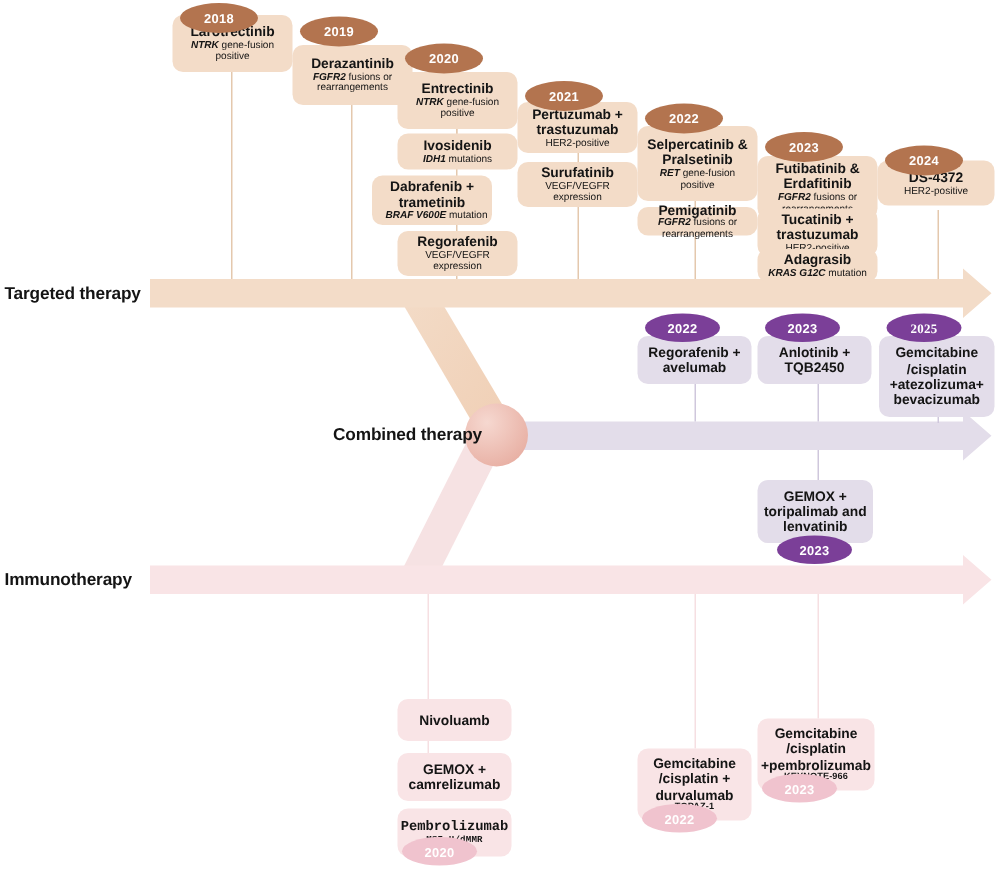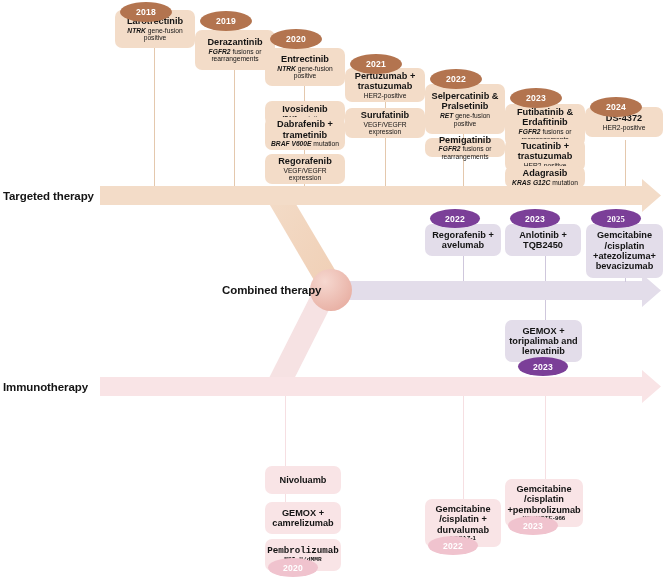--- a/index.html
+++ b/index.html
@@ -156,26 +156,26 @@
       <div class="sub"><i>FGFR2</i> fusions or rearrangements</div>
     </div>
     <div class="badge tgt" style="left:200px; top:11px; width:52px; height:20px;">2019</div>
 
     <div class="card tgt" style="left:265px; top:48px; width:80px; height:38px;">
       <div class="title">Entrectinib</div>
       <div class="sub"><i>NTRK</i> gene-fusion positive</div>
     </div>
     <div class="badge tgt" style="left:270px; top:29px; width:52px; height:20px;">2020</div>
 
-    <div class="card tgt" style="left:265px; top:89px; width:80px; height:24px;margin-top:12px;">
+    <div class="card tgt" style="left:265px; top:89px; width:80px; height:24px;">
       <div class="title">Ivosidenib</div>
       <div class="sub"><i>IDH1</i> mutations</div>
     </div>
 
-    <div class="card tgt" style="left:265px; top:117px; width:80px; height:33px;">
+    <div class="card tgt" style="left:248px; top:117px; width:80px; height:33px;align-items:flex-end;">
       <div class="title">Dabrafenib + trametinib</div>
       <div class="sub"><i>BRAF V600E</i> mutation</div>
     </div>
 
     <div class="card tgt" style="left:265px; top:154px; width:80px; height:30px;">
       <div class="title">Regorafenib</div>
       <div class="sub">VEGF/VEGFR expression</div>
     </div>
 
     <div class="card tgt" style="left:345px; top:68px; width:80px; height:34px;">

